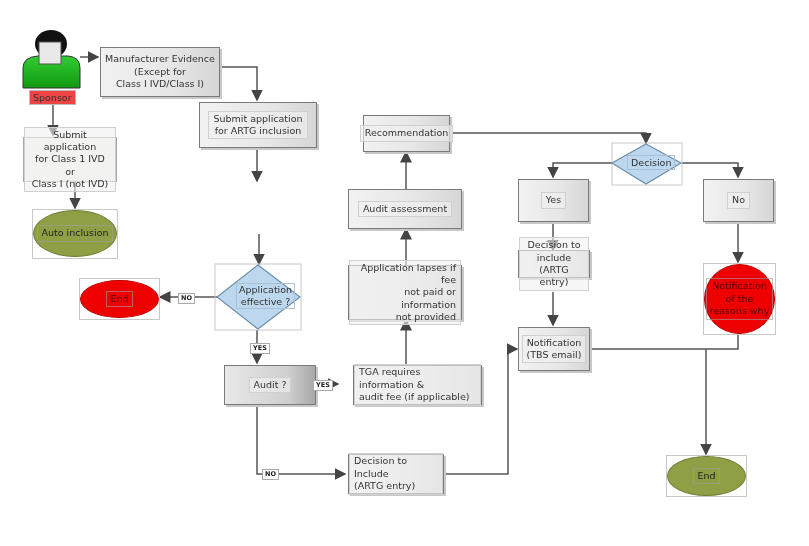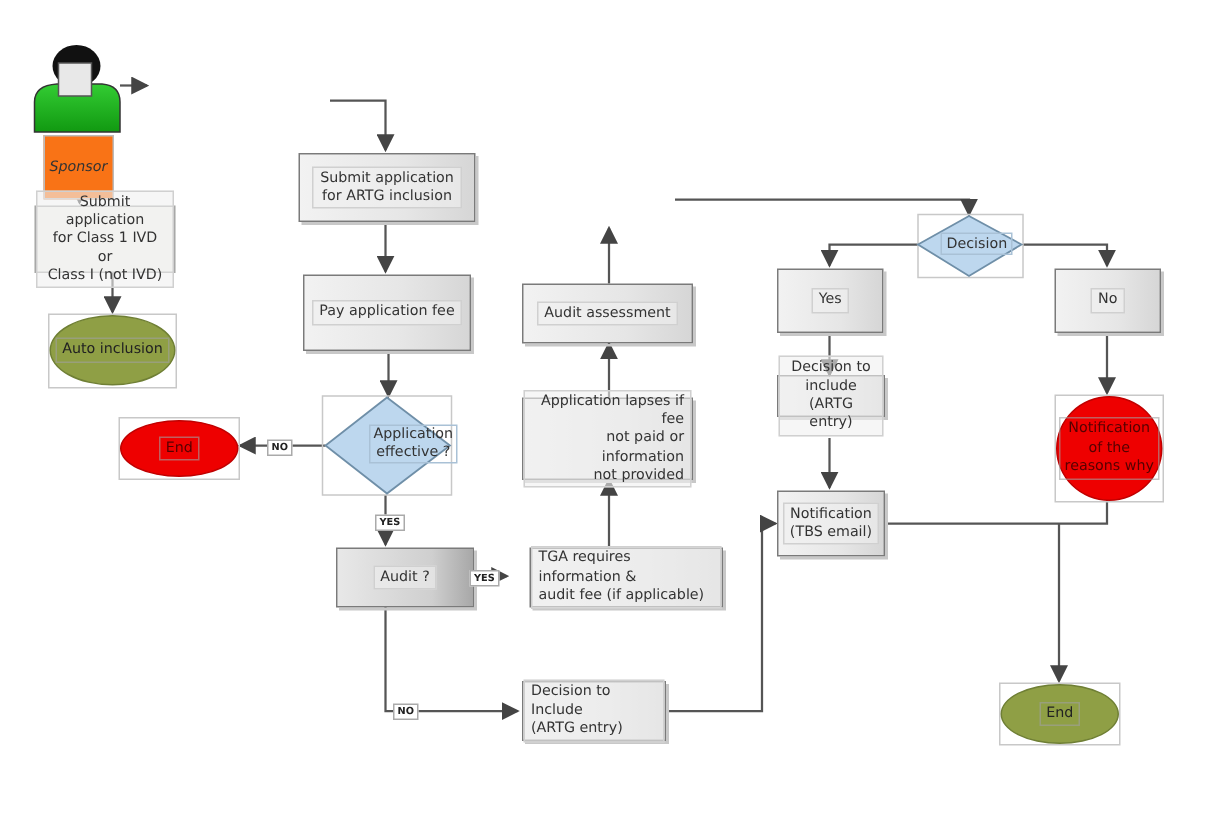--- a/index.html
+++ b/index.html
@@ -13,21 +13,21 @@
   .box.left .lbl { text-align:left; }
   .dark { background:linear-gradient(90deg,#e8e8e8 0%,#cfcfcf 70%,#a8a8a8 100%);margin-left:13px; }
   .light { background:#f4f5ef; border-color:#a8a8a8; box-shadow:none; }
   .frame { position:absolute; box-sizing:border-box; border:1px solid #c8c8c8; background:transparent; }
   .ellipse { position:absolute; border-radius:50%; box-sizing:border-box; display:flex; align-items:center; justify-content:center; }
   .green { background:#8f9f45; border:1px solid #6f7f35; }
   .red { background:#ee0000; border:1px solid #c00000; }
   .ellipse .lbl { font-size:9.5px; color:#222; border:1px solid rgba(160,160,160,0.6); padding:1px 3px; text-align:center; line-height:1.35; }
   .red .lbl { color:#550000; }
   .tag { position:absolute; font-size:6.5px; font-weight:bold; background:#fff; border:1px solid #aaa; padding:0 2px; color:#222; line-height:9px; }
-  .sponsor-lbl { position:absolute; font-size:9.5px; color:#333; border:1px solid #bbb; background:#f97316; padding:15px 3px;font-style:italic; }
+  .sponsor-lbl { position:absolute; font-size:9.5px; color:#333; border:1px solid #bbb; background:#ef4444; padding:1px 3px; }
 </style>
 </head>
 <body>
 
 <div id="canvas">
   <svg class="links">
     <defs>
       <marker id="ar" markerWidth="8" markerHeight="8" refX="7" refY="4" orient="auto">
         <path d="M0,0 L8,4 L0,8 z" fill="#444"></path>
       </marker>
@@ -68,42 +68,44 @@
     </g>
 
     <rect x="215" y="264" width="86" height="66" fill="none" stroke="#c8c8c8"></rect>
     <polygon points="258,265 300,297 258,329 217,297" fill="#bdd7ee" stroke="#6f8fa8" stroke-width="1.2"></polygon>
     <rect x="612" y="143" width="70" height="42" fill="none" stroke="#c8c8c8"></rect>
     <polygon points="646,144 681,163 646,184 612,163" fill="#bdd7ee" stroke="#6f8fa8" stroke-width="1.2"></polygon>
   </svg>
 
   <span class="sponsor-lbl" style="left:29px;top:90px;">Sponsor</span>
 
+  <div class="box" style="left:100px;top:47px;width:120px;height:50px;">
+    <span class="lbl" style="border:none;background:none;white-space:pre-line;">Manufacturer Evidence
+(Except for
+Class I IVD/Class I)</span>
+  </div>
 
   <div class="box light" style="left:23px;top:137px;width:94px;height:45px;">
     <span class="lbl" style="white-space:pre-line;">Submit application
 for Class 1 IVD or
 Class I (not IVD)</span>
   </div>
 
   <div class="frame" style="left:32px;top:209px;width:86px;height:50px;"></div>
   <div class="ellipse green" style="left:33px;top:210px;width:84px;height:47px;">
     <span class="lbl">Auto inclusion</span>
   </div>
 
   <div class="box" style="left:199px;top:102px;width:118px;height:46px;">
     <span class="lbl" style="white-space:pre-line;">Submit application
 for ARTG inclusion</span>
   </div>
 
-  <div class="box" style="left:202px;top:183px;width:112px;height:51px;">
-    <span class="lbl">Pay application fee</span>
-  </div>
 
-  <span class="lbl" style="position:absolute;left:246px;top:283px;font-size:9.5px;color:#333;text-align:center;white-space:pre-line;line-height:1.25;border:1px solid #a9c1d6;padding:0 2px;">Application
+  <span class="lbl" style="position:absolute;left:236px;top:283px;font-size:9.5px;color:#333;text-align:center;white-space:pre-line;line-height:1.25;border:1px solid #a9c1d6;padding:0 2px;">Application
 effective ?</span>
 
   <div class="frame" style="left:79px;top:278px;width:81px;height:42px;"></div>
   <div class="ellipse red" style="left:80px;top:280px;width:79px;height:38px;">
     <span class="lbl">End</span>
   </div>
   <span class="tag" style="left:178px;top:293px;">NO</span>
   <span class="tag" style="left:250px;top:343px;">YES</span>
 
   <div class="box dark" style="left:211px;top:365px;width:92px;height:40px;">
@@ -125,20 +127,23 @@
   <div class="box" style="left:348px;top:265px;width:114px;height:55px;">
     <span class="lbl" style="white-space:pre-line;text-align:right;">Application lapses if fee
 not paid or information
 not provided</span>
   </div>
 
   <div class="box left" style="left:348px;top:189px;width:114px;height:40px;">
     <span class="lbl" style="text-align:left;">Audit assessment</span>
   </div>
 
+  <div class="box" style="left:363px;top:115px;width:87px;height:37px;">
+    <span class="lbl">Recommendation</span>
+  </div>
 
   <span class="lbl" style="position:absolute;left:627px;top:155px;font-size:9.5px;color:#333;border:1px solid #a9c1d6;padding:1px 3px;">Decision</span>
 
   <div class="box" style="left:518px;top:179px;width:71px;height:43px;">
     <span class="lbl">Yes</span>
   </div>
 
   <div class="box" style="left:703px;top:179px;width:71px;height:43px;">
     <span class="lbl">No</span>
   </div>

